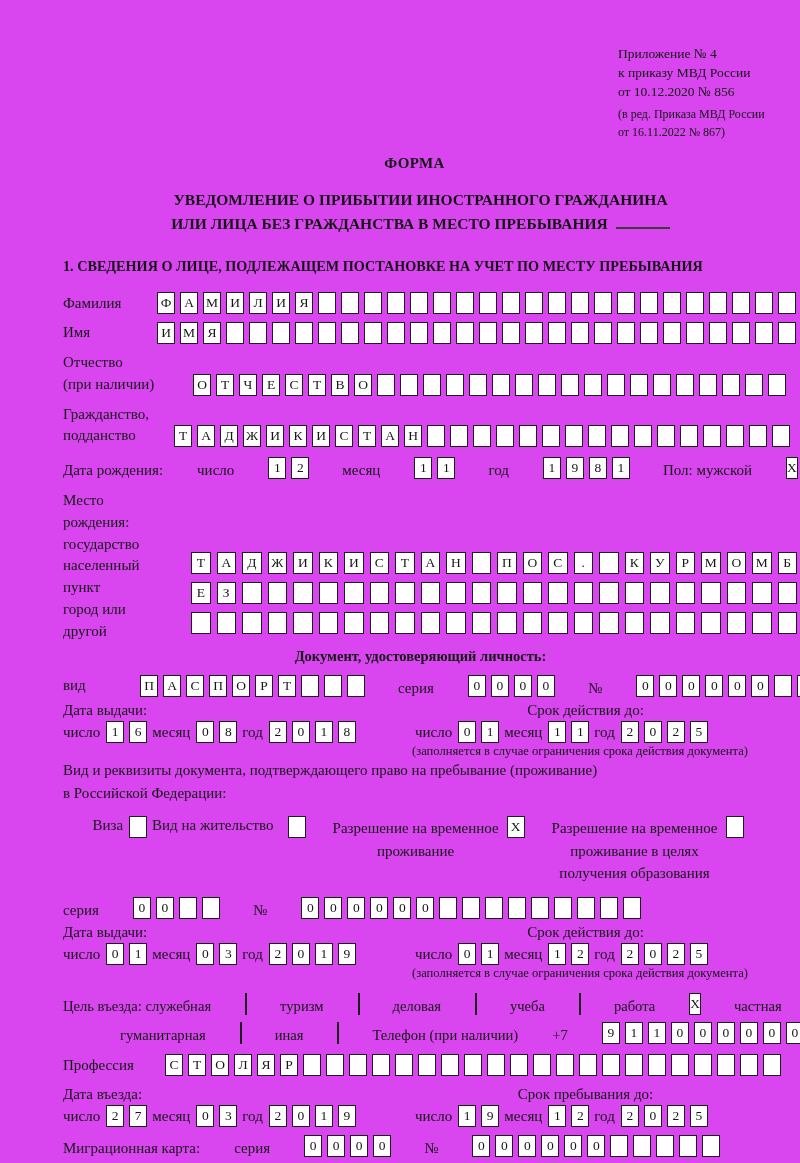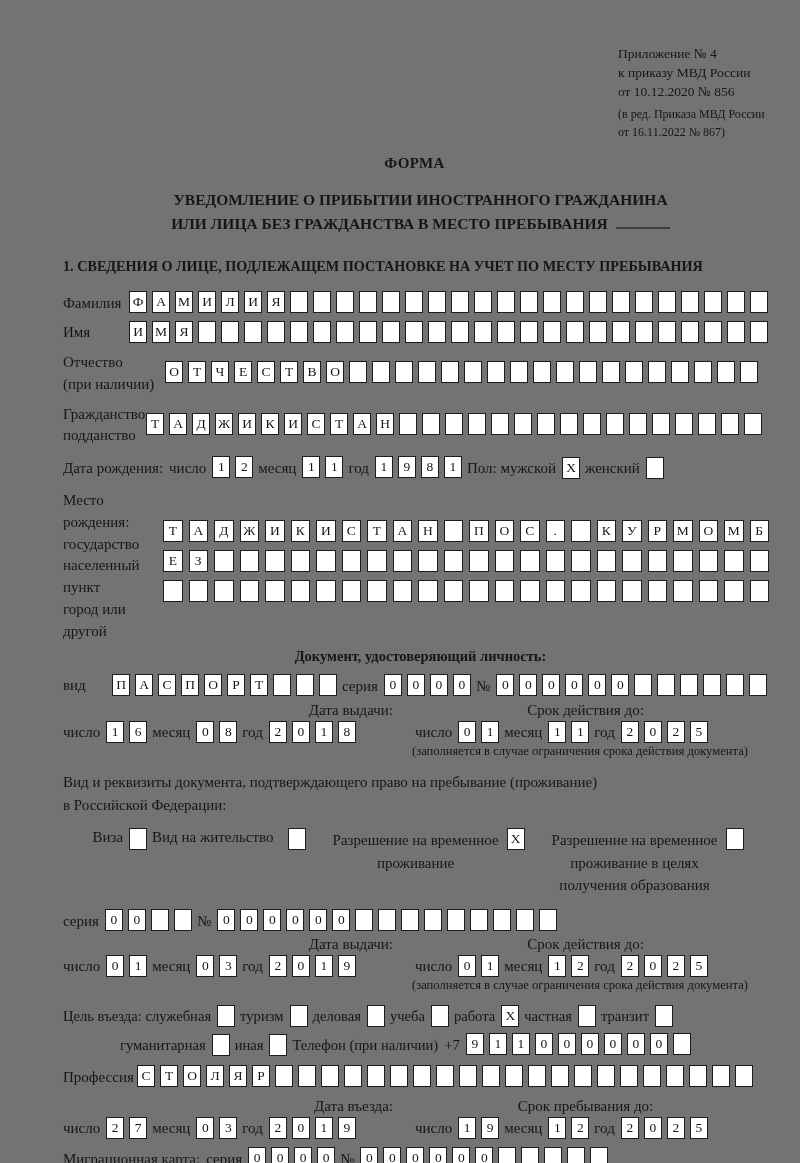--- a/index.html
+++ b/index.html
@@ -1,53 +1,53 @@
 <!DOCTYPE html>
 <html><head>
 <meta charset="utf-8">
 <style>
   *{margin:0;padding:0;box-sizing:border-box}
   html,body{background:#ffffff;color:#161616;}
   body{width:800px;height:1163px;font-family:"Liberation Serif","DejaVu Serif",serif;}
-  .page{width:800px;height:1163px;padding:44px 22px 0 63px;overflow:hidden;background:#737373;}
+  .page{width:800px;height:1163px;padding:44px 22px 0 63px;overflow:hidden;background:#d946ef;}
 
   .hdr{margin-left:555px;font-size:13.5px;line-height:1.42;}
   .hdr .sub{margin-top:5px;font-size:12px;}
   .forma{margin-top:14px;padding-right:12px;text-align:center;font-weight:bold;font-size:15px;letter-spacing:.4px;}
   .title{margin-top:16px;text-align:center;font-weight:bold;font-size:15.5px;line-height:1.55;}
   .blank{display:inline-block;width:54px;height:15px;border-bottom:2.6px solid #3c3c3c;margin-left:8px;}
   .sect{margin-top:22px;font-weight:bold;font-size:14.2px;}
 
   .frm{margin-top:15px;font-size:15px;}
-  .row{display:flex;align-items:center;margin-bottom:5px;}
+  .row{display:flex;align-items:flex-end;margin-bottom:5px;gap:28px;}
   .lbl{flex:0 0 auto;padding-top:3px;line-height:1.45;}
   .cells{white-space:nowrap;flex:0 0 auto;}
   .cell{display:inline-block;width:18px;height:22px;border:1.6px solid #1d1d1d;margin-right:5px;
         text-align:center;font-size:13.5px;line-height:19px;vertical-align:top;background:#fff;}
   .cw{width:19.5px;margin-right:6px;}
   .cb{margin-top:2px;}
   .w66{width:66px}.w102{width:102px}.w83{width:83px}.w100{width:100px}.w49{width:49px}.w74{width:74px}
   .ml6{margin-left:6px}.ml8{margin-left:8px}.ml10{margin-left:10px}.ml14{margin-left:14px}.ml22{margin-left:22px}.ml30{margin-left:30px}
   .inlbl{padding-top:3px;margin:0 6px 0 0;flex:0 0 auto;}
 
   .mrows .row{margin-bottom:8px;}
   .dochead{text-align:center;font-weight:bold;font-size:14.5px;margin:6px 0 7px 0;}
 
   .datehead{display:flex;font-size:15px;margin-bottom:2px;}
-  .dh1{width:330px;text-align:right;}
+  .dh1{width:330px;text-align:left;}
   .dh2{flex:1;text-align:center;}
   .daterow{display:flex;}
   .dcol1{width:330px;display:flex;}
   .dcol2{flex:1;display:flex;padding-left:22px;}
   .foot{font-size:12.6px;text-align:right;padding-right:30px;margin-top:1px;}
 
   .plain{font-size:15px;line-height:1.5;}
   .vrow{display:flex;align-items:flex-start;margin:10px 0 12px 0;justify-content:center;}
   .vlbl{text-align:center;line-height:1.5;padding-top:3px;}
-  .mt8{margin-top:8px}.mt10{margin-top:10px}.mt12{margin-top:12px}
+  .mt8{margin-top:8px}.mt10{margin-top:10px}.mt12{}
 </style>
 </head>
 <body>
 
 <div class="page">
 
   <div class="hdr">
     <div>Приложение № 4</div>
     <div>к приказу МВД России</div>
     <div>от 10.12.2020 № 856</div>

